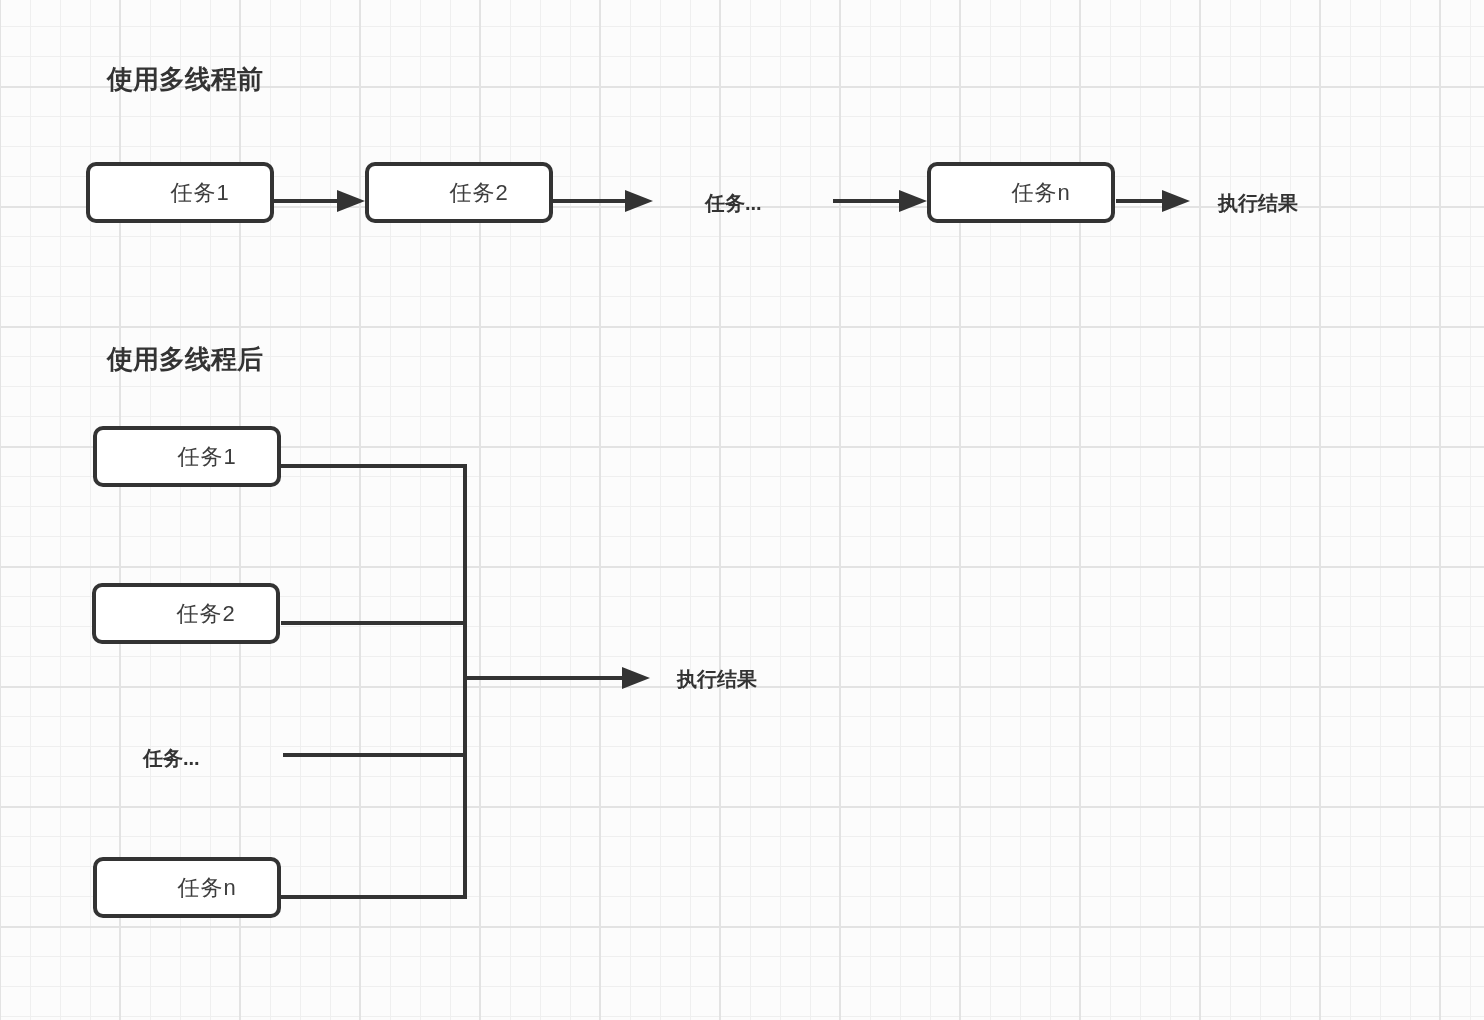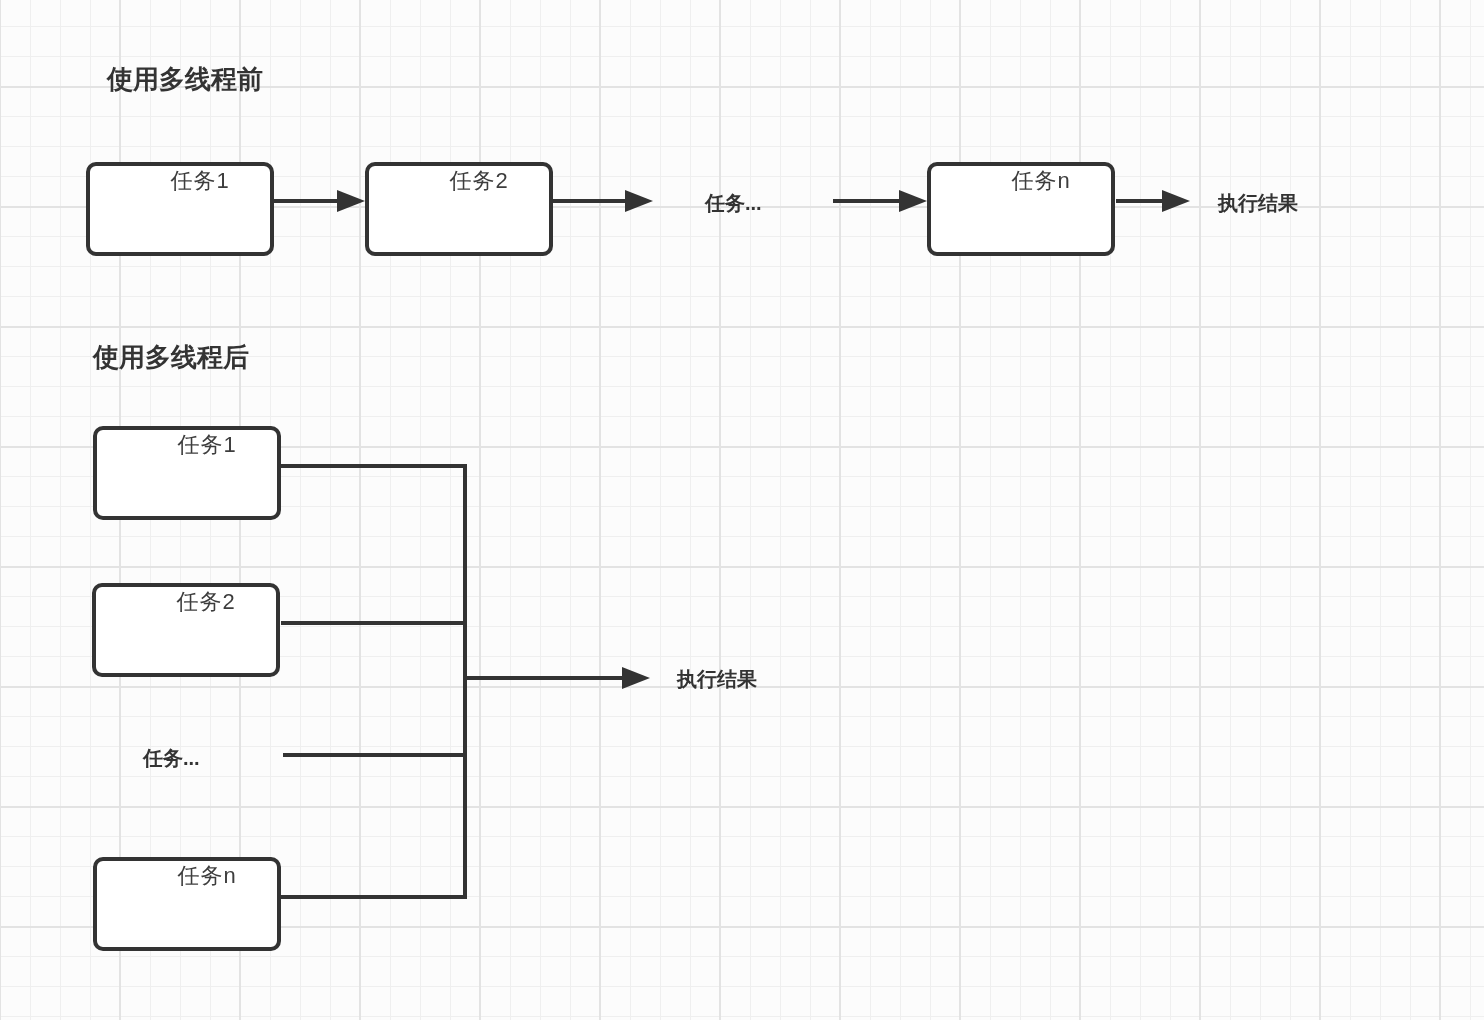--- a/index.html
+++ b/index.html
@@ -27,25 +27,26 @@
     font-size: 26px;
     font-weight: 700;
     color: #333333;
     line-height: 28px;
     white-space: nowrap;
     text-align: right;
   }
   .node {
     position: absolute;
     width: 188px;
-    height: 94px;
+    height: 61px;
     background: #ffffff;
     border: 4px solid #333333;
     border-radius: 10px;
     display: flex;
+    align-items: center;
     justify-content: center;
     padding-left: 40px;
   }
   .node-label {
     font-size: 22px;
     font-weight: 400;
     color: #3d3d3d;
     letter-spacing: 1px;
     white-space: nowrap;
   }
@@ -111,21 +112,21 @@
     <span class="node-label">任务n</span>
   </div>
 
   <div class="arrow" style="left:1116px; top:190px; width:74px;">
     <span class="shaft"></span>
     <span class="head"></span>
   </div>
 
   <div class="free-label" style="left:1218px; top:189px;">执行结果</div>
 
-  <div class="section-title" style="left:93px; top:345px;font-family:Liberation Mono, monospace;">使用多线程后</div>
+  <div class="section-title" style="left:107px; top:345px;">使用多线程后</div>
 
   <div class="node" style="left:93px; top:426px;">
     <span class="node-label">任务1</span>
   </div>
 
   <div class="node" style="left:92px; top:583px;">
     <span class="node-label">任务2</span>
   </div>
 
   <div class="free-label" style="left:143px; top:744px;">任务...</div>

